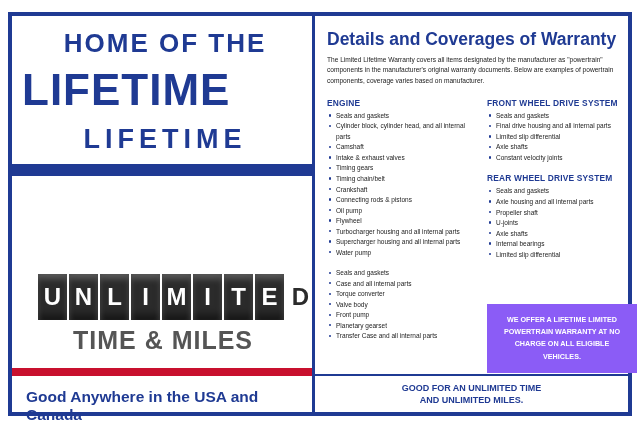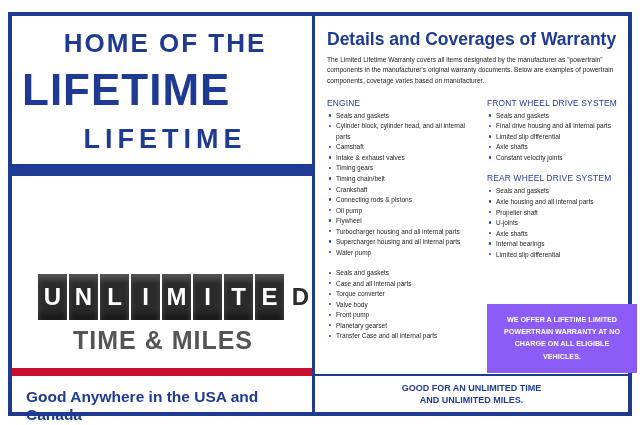--- a/index.html
+++ b/index.html
@@ -39,21 +39,21 @@
   
   .right{position:absolute;left:303px;top:0;width:331px;height:396px;box-sizing:border-box;padding:12px 10px 0 12px;}
   .r-title{color:#1f3a93;font-weight:bold;font-size:17.5px;line-height:1.1;margin:2px 0 6px 0;}
   .r-body{color:#222222;font-size:6.6px;line-height:1.55;width:300px;}
 
   .cols{position:relative;margin-top:12px;height:258px;}
   .col{position:absolute;top:0;}
   .col-left{left:0;width:150px;}
   .col-right{left:160px;width:150px;}
 
-  .sec-head{color:#1f3a93;font-weight:normal;font-size:8.4px;letter-spacing:.2px;margin:0 0 3px 0;}
+  .sec-head{color:#1f3a93;font-weight:bold;font-size:8.4px;letter-spacing:.2px;margin:0 0 3px 0;}
   ul.items{list-style:none;margin:0 0 10px 0;padding:0;}
   ul.items li{position:relative;padding-left:9px;font-size:6.5px;color:#222;line-height:1.62;}
   ul.items li:before{content:"";position:absolute;left:2px;top:3.4px;width:2.4px;height:2.4px;background:#1f3a93;border-radius:50%;}
 
   .promo{position:absolute;left:160px;top:206px;width:150px;background:#8b5cf6;color:#ffffff;
     padding:10px 8px;box-sizing:border-box;text-align:center;font-weight:bold;font-size:7.2px;line-height:1.7;}
 
   .r-foot{position:absolute;left:303px;top:366px;width:313px;text-align:center;color:#1f3a93;
     font-weight:bold;font-size:9px;line-height:1.35;}
   .footbar{position:absolute;left:303px;top:358px;width:313px;height:2px;background:#1f3a93;}

